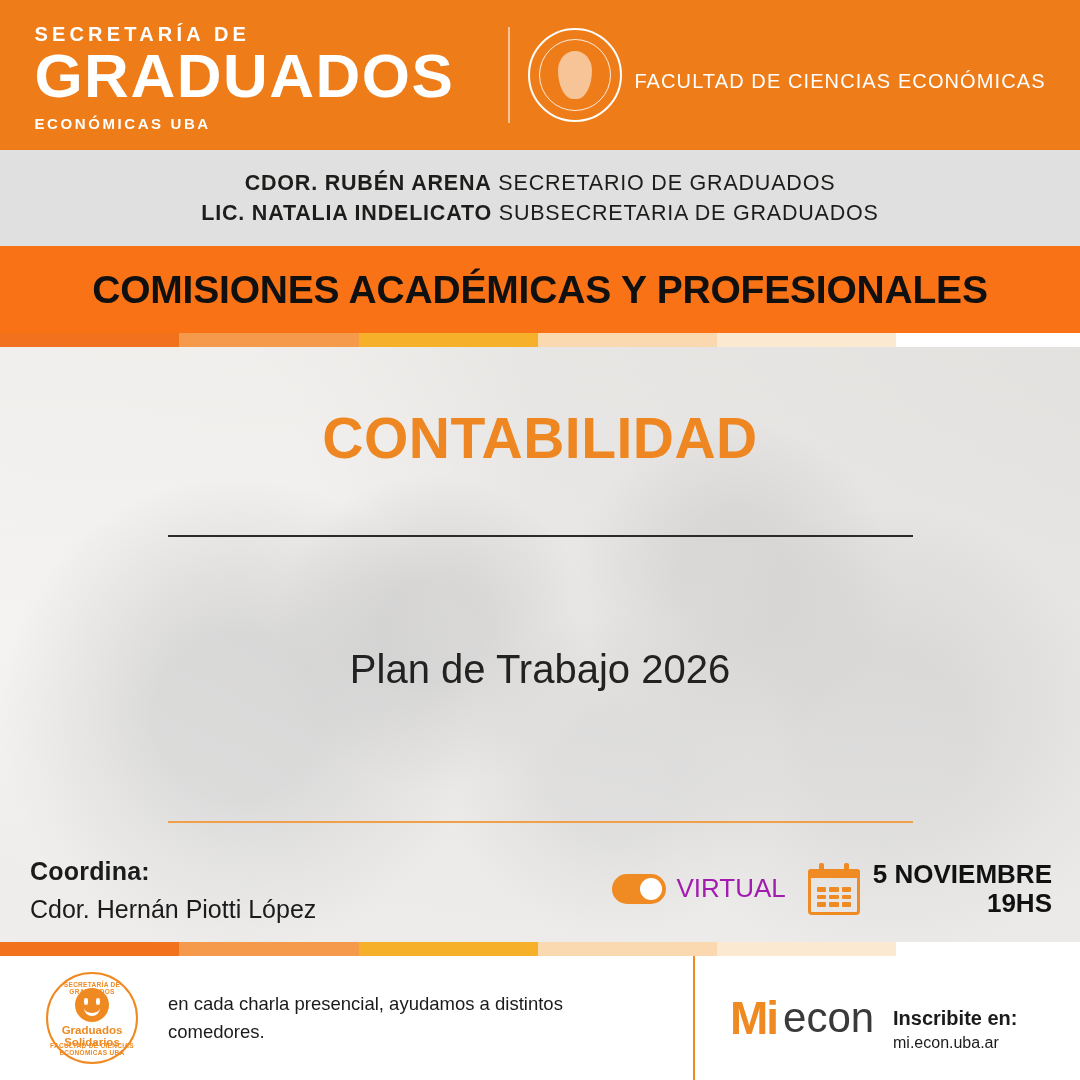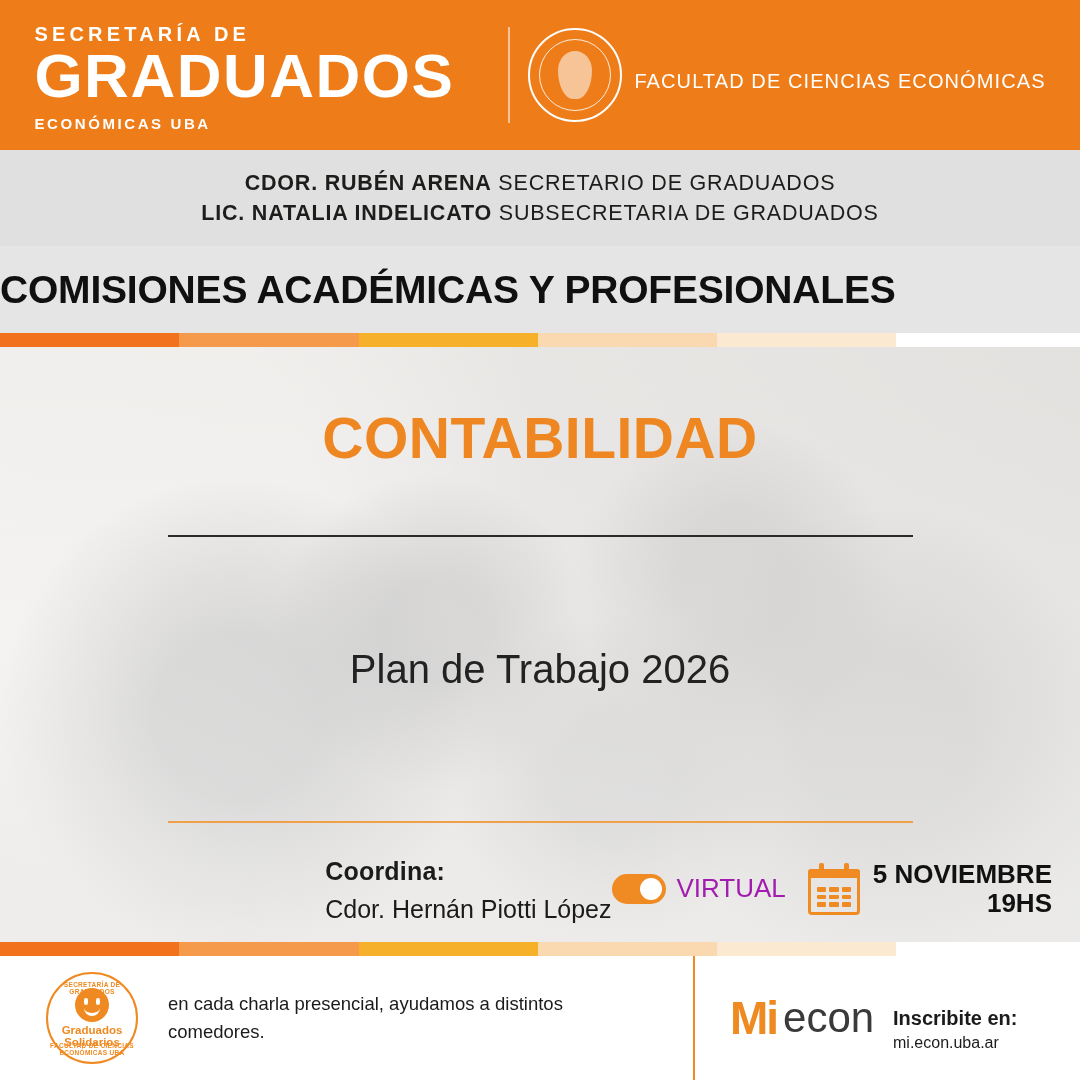--- a/index.html
+++ b/index.html
@@ -121,24 +121,24 @@
     font-size: 21.5px;
     letter-spacing: 0.8px;
     white-space: nowrap;
   }
   .auth-line strong { font-weight: 700; }
   .auth-line span.reg { font-weight: 400; }
 
   
   .commission-bar {
     flex: 0 0 87px;
-    background: #e5e5e5;
-    display: flex;
-    align-items: center;
-    justify-content: flex-start;
+    background: #f97316;
+    display: flex;
+    align-items: center;
+    justify-content: center;
   }
   .commission-title {
     font-size: 39px;
     font-weight: 700;
     color: #101010;
     letter-spacing: -0.2px;
     white-space: nowrap;
   }
 
   
@@ -202,23 +202,22 @@
     background: #f0a04a;
     margin-top: 129px;
   }
 
   
   .info-row {
     position: absolute;
     left: 0; right: 0; bottom: 18px;
     display: flex;
     align-items: flex-end;
-    justify-content: flex-end;
+    justify-content: space-between;
     padding: 0 28px 0 30px;
-    margin-left: 48px;
   }
   .coordina { color: #1b1b1b; }
   .coordina .label { font-size: 25px; font-weight: 700; letter-spacing: 0.2px; }
   .coordina .name { font-size: 25px; font-weight: 400; margin-top: 9px; }
 
   .modality-date {
     display: flex;
     align-items: center;
     gap: 22px;
     padding-bottom: 6px;

